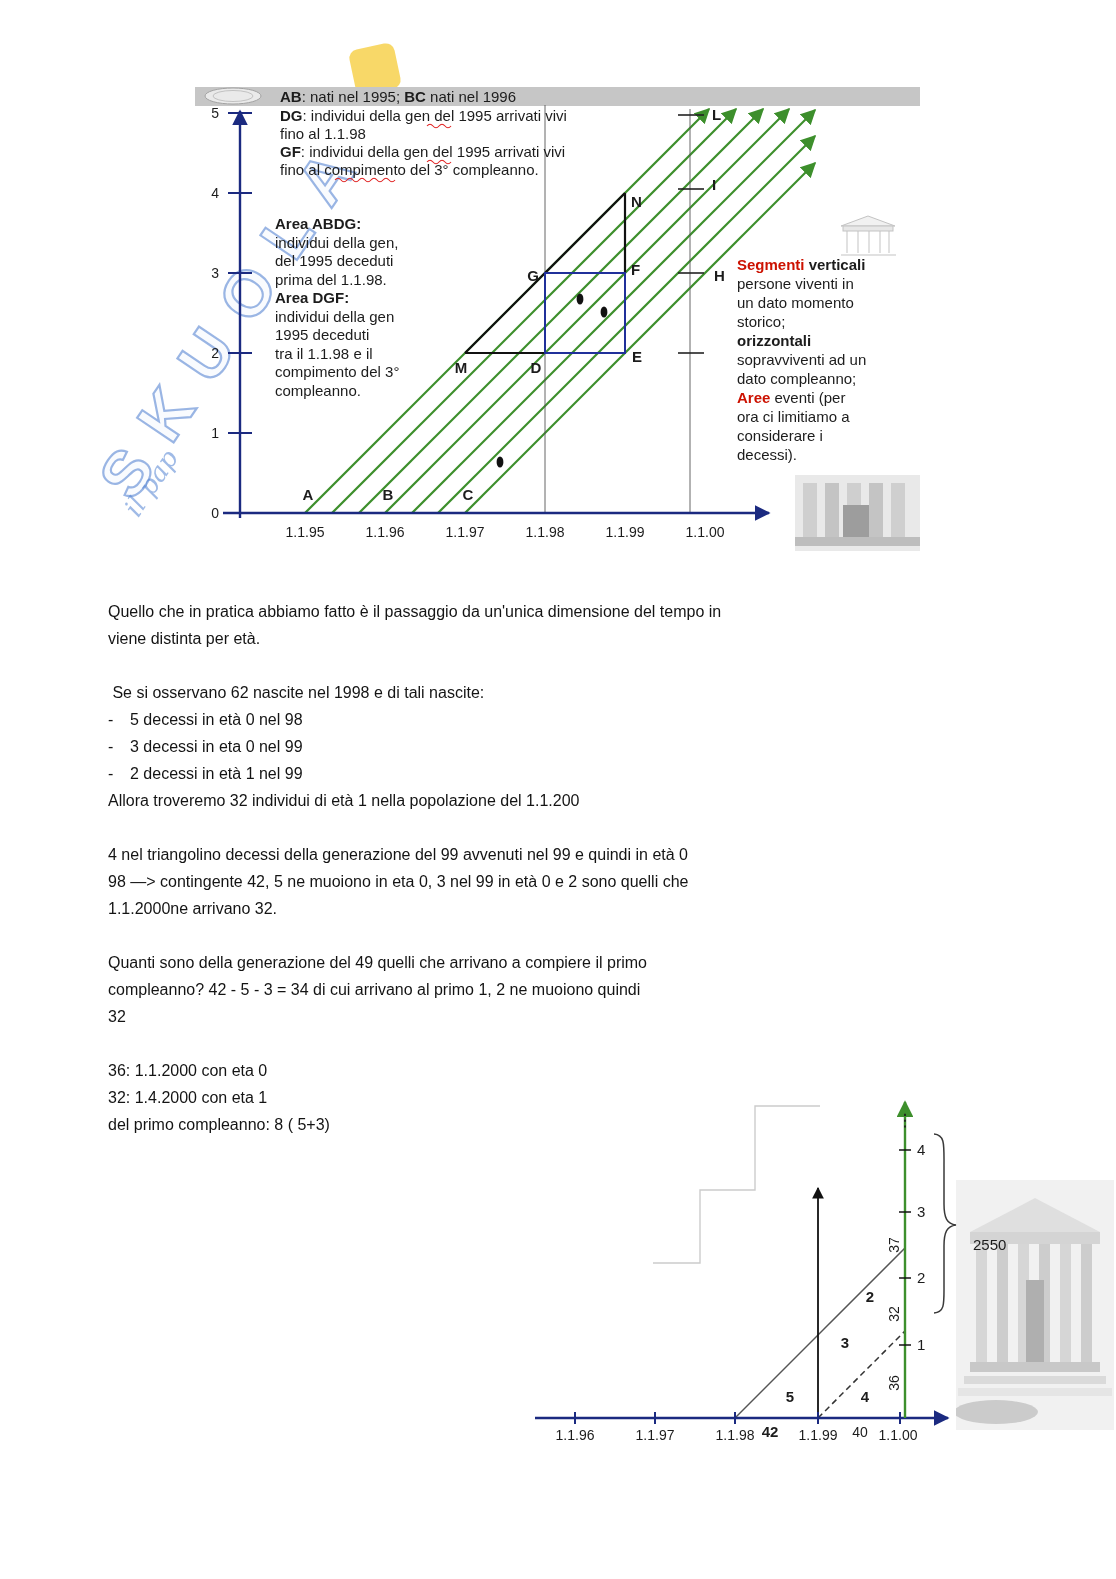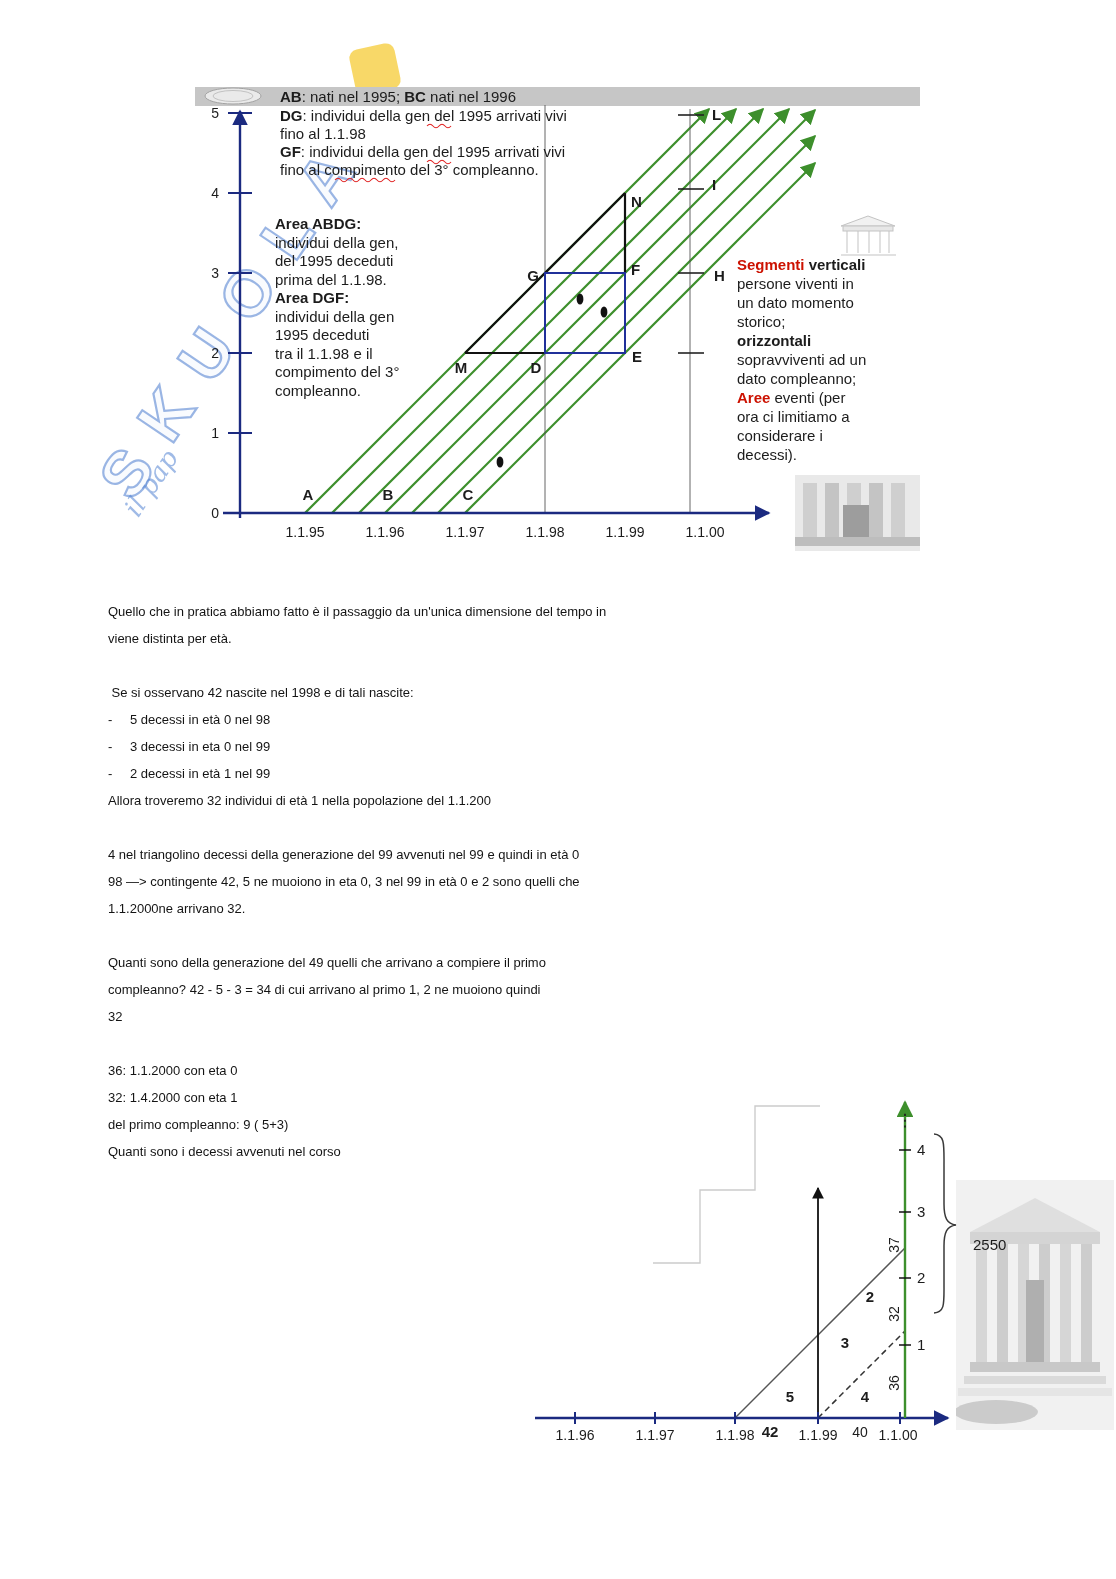--- a/index.html
+++ b/index.html
@@ -17,21 +17,21 @@
              font-family:"DejaVu Serif",serif;z-index:1;}
 
   
   .fig1{position:absolute;left:195px;top:85px;z-index:2;}
   .fig2{position:absolute;left:528px;top:1078px;z-index:3;}
   .building{position:absolute;left:956px;top:1180px;z-index:1;opacity:.95;}
   svg text{fill:#1c1c1c;font-family:"Liberation Sans",sans-serif;}
   .t15{font-size:15px;} .t14{font-size:14px;} .b{font-weight:700;}
 
   
-  .body-text{position:absolute;left:108px;top:598px;z-index:4;font-size:13px;color:#141414;}
+  .body-text{position:absolute;left:108px;top:598px;z-index:4;font-size:16px;color:#141414;}
   .bl{line-height:27px;white-space:pre;}
   .gap-top{margin-top:27px;}
   .bullet{display:flex;}
   .bullet .dash{width:22px;white-space:pre;}
 </style>
 </head>
 <body>
 
 <div class="page">
 
@@ -194,21 +194,21 @@
     </text>
     <text class="t15" x="542" y="337">ora ci limitiamo a</text>
     <text class="t15" x="542" y="356">considerare i</text>
     <text class="t15" x="542" y="375">decessi).</text>
   </svg>
 
   <div class="body-text">
     <div class="bl">Quello che in pratica abbiamo fatto è il passaggio da un'unica dimensione del tempo in</div>
     <div class="bl">viene distinta per età.</div>
 
-    <div class="bl gap-top"> Se si osservano 42 nascite nel 1998 e di tali nascite:</div>
+    <div class="bl gap-top"> Se si osservano 62 nascite nel 1998 e di tali nascite:</div>
     <div class="bl bullet">
       <span class="dash">-</span><span>5 decessi in età 0 nel 98</span>
     </div>
     <div class="bl bullet">
       <span class="dash">-</span><span>3 decessi in eta 0 nel 99</span>
     </div>
     <div class="bl bullet">
       <span class="dash">-</span><span>2 decessi in età 1 nel 99</span>
     </div>
     <div class="bl">Allora troveremo 32 individui di età 1 nella popolazione del 1.1.200</div>
@@ -217,22 +217,21 @@
     <div class="bl">98 —&gt; contingente 42, 5 ne muoiono in eta 0, 3 nel 99 in età 0 e 2 sono quelli che</div>
     <div class="bl">1.1.2000ne arrivano 32.</div>
 
     <div class="bl gap-top">Quanti sono della generazione del 49 quelli che arrivano a compiere il primo</div>
     <div class="bl">compleanno? 42 - 5 - 3 = 34 di cui arrivano al primo 1, 2 ne muoiono quindi</div>
     <div class="bl">32</div>
 
     <div class="bl gap-top">36: 1.1.2000 con eta 0</div>
     <div class="bl">32: 1.4.2000 con eta 1</div>
 
-    <div class="bl">del primo compleanno: 9 ( 5+3)</div>
-    <div class="bl">Quanti sono i decessi avvenuti nel corso</div>
+    <div class="bl">del primo compleanno: 8 ( 5+3)</div>
   </div>
 
   <svg class="building" width="158" height="250" viewBox="0 0 158 250">
     <rect width="158" height="250" fill="#f1f1f1"></rect>
     <polygon points="14,52 144,52 79,18" fill="#dedede"></polygon>
     <rect x="14" y="52" width="130" height="12" fill="#d2d2d2"></rect>
     <rect x="20" y="64" width="11" height="118" fill="#d4d4d4"></rect>
     <rect x="41" y="64" width="11" height="118" fill="#cbcbcb"></rect>
     <rect x="62" y="64" width="11" height="118" fill="#d4d4d4"></rect>
     <rect x="83" y="64" width="11" height="118" fill="#cbcbcb"></rect>

